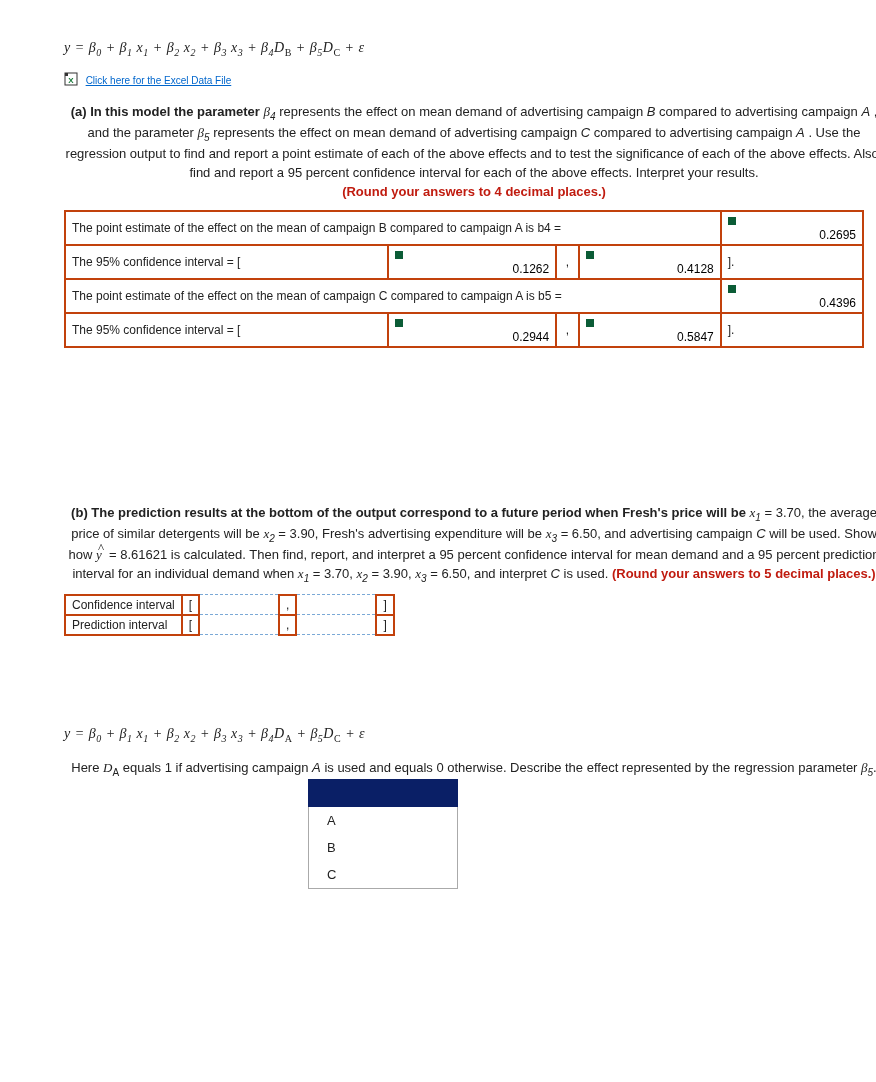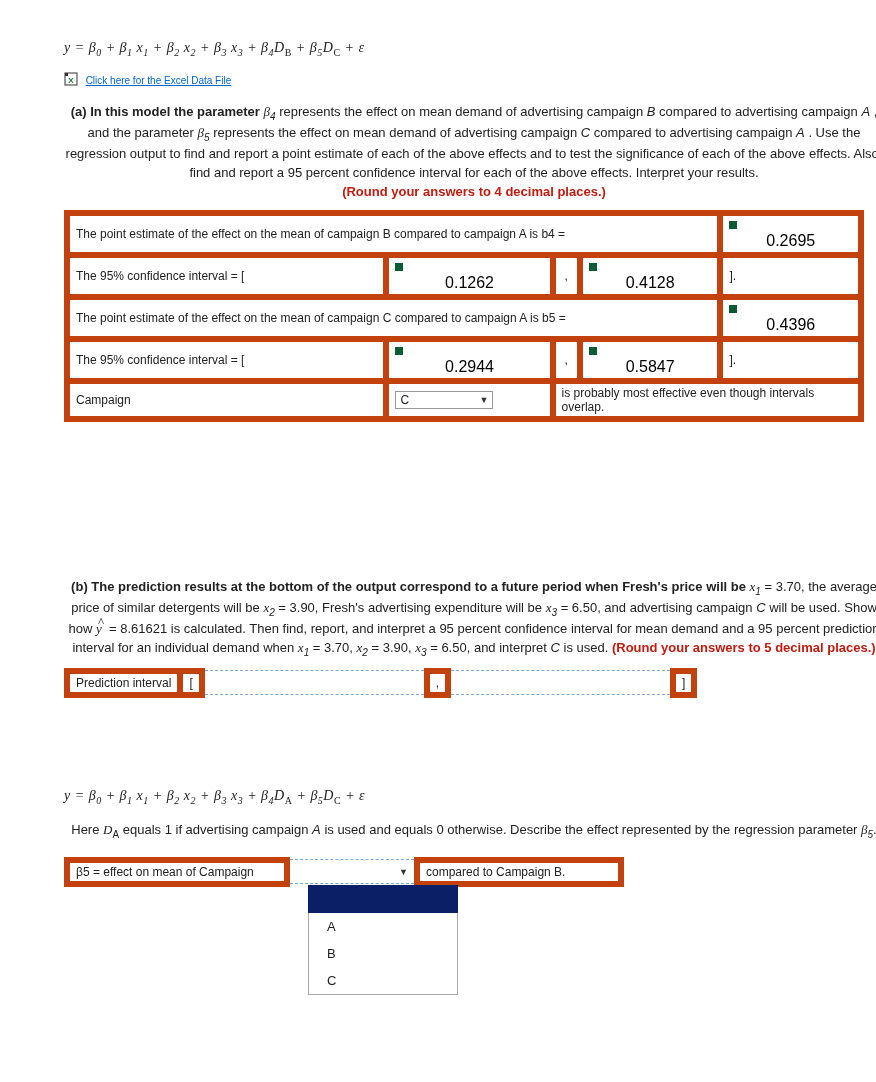--- a/index.html
+++ b/index.html
@@ -7,22 +7,22 @@
   .equation{font-style:italic;font-family:"Times New Roman",Times,serif;font-size:14px;letter-spacing:.5px;margin-bottom:14px;}
   .sub{font-size:10px;vertical-align:sub;font-style:italic;}
   .norm{font-style:normal;}
   a.excel{color:#0066cc;text-decoration:underline;font-size:10px;}
   .excel-icon{display:inline-block;width:14px;height:14px;vertical-align:-2px;margin-right:4px;}
   .block{margin-top:16px;line-height:1.45;text-align:center;}
   .red{color:#c01b0f;font-weight:bold;}
   b{font-weight:bold;}
   i{font-style:italic;}
   table.grid{border-collapse:collapse;margin-top:8px;font-size:12px;}
-  table.grid td{border:6px solid #c2410c;padding:2px 6px;height:20px;box-sizing:border-box;}
-  input.tiny{width:100%;border:none;background:transparent;font-size:16px;text-align:center;padding:0;}
+  table.grid td{border:2px solid #c2410c;padding:2px 6px;height:20px;box-sizing:border-box;}
+  input.tiny{width:100%;border:none;background:transparent;font-size:12px;text-align:right;padding:0;}
   .inpcell{width:110px;}
   .inpcellw{width:130px;}
   .dropbtn{display:flex;align-items:center;justify-content:space-between;width:88px;}
   .dropbtn .tri{font-size:9px;color:#333;}
   .dropsel{border:1px solid #999;font-size:12px;padding:1px 4px;}
   .tblb{margin-top:22px;}
   .hat{position:relative;}
   .hat::before{content:"\005E";position:absolute;left:2px;top:-8px;font-style:normal;font-family:"Times New Roman",Times,serif;}
   .greek{font-family:"Times New Roman",Times,serif;font-style:italic;}
   .ddmenu{position:relative;width:150px;margin-left:244px;margin-top:-2px;}
@@ -96,30 +96,20 @@
       <td colspan="4">The point estimate of the effect on the mean of campaign C compared to campaign A is b5 =</td>
       <td class="inpcell"><span class="flag"></span><input class="tiny" value="0.4396" style=""></td>
     </tr>
     <tr>
       <td>The 95% confidence interval = [</td>
       <td class="inpcellw"><span class="flag"></span><input class="tiny" value="0.2944" style=""></td>
       <td style="text-align:center;">,</td>
       <td class="inpcell"><span class="flag"></span><input class="tiny" value="0.5847" style=""></td>
       <td>].</td>
     </tr>
-    <tr>
-      <td>Campaign</td>
-      <td>
-        <div class="dropbtn dropsel">
-          <span>C</span>
-          <span class="tri">▼</span>
-        </div>
-      </td>
-      <td colspan="3">is probably most effective even though intervals overlap.</td>
-    </tr>
   </tbody>
     </table>
 
   <div class="sep"></div>
 
   <div class="block">
     <b>(b) The prediction results at the bottom of the output correspond to a future period when Fresh's price will be </b>
     <span class="greek">x</span><span class="sub">1</span><span> = 3.70, the average price of similar detergents will be </span>
     <span class="greek">x</span><span class="sub">2</span><span> = 3.90, Fresh's advertising expenditure will be </span>
     <span class="greek">x</span><span class="sub">3</span><span> = 6.50, and advertising campaign </span>
@@ -127,20 +117,28 @@
     <span class="greek hat">y</span>&nbsp;<span> = 8.61621 is calculated. Then find, report, and interpret a 95 percent confidence interval for mean demand and a 95 percent prediction interval for an individual demand when </span>
     <span class="greek">x</span><span class="sub">1</span><span> = 3.70, </span>
     <span class="greek">x</span><span class="sub">2</span><span> = 3.90, </span>
     <span class="greek">x</span><span class="sub">3</span><span> = 6.50, and interpret </span>
     <i>C</i><span> is used. </span>
     <span class="red">(Round your answers to 5 decimal places.)</span>
   </div>
 
   <table class="grid partb-table tblb">
     <tbody>
+    <tr>
+      <td>Confidence interval</td>
+      <td style="width:12px;">[</td>
+      <td class="dashcell" style="width:80px;"><input class="tiny" style=""></td>
+      <td style="width:10px;text-align:center;">,</td>
+      <td class="dashcell" style="width:80px;"><input class="tiny" style=""></td>
+      <td style="width:12px;">]</td>
+    </tr>
     <tr>
       <td>Prediction interval</td>
       <td>[</td>
       <td class="dashcell"><input class="tiny" style=""></td>
       <td style="text-align:center;">,</td>
       <td class="dashcell"><input class="tiny" style=""></td>
       <td>]</td>
     </tr>
   </tbody>
     </table>
@@ -160,34 +158,20 @@
   </div>
 
   <div class="block">
     <span>Here </span>
     <span class="greek">D</span><span class="sub norm">A</span>
     <span> equals 1 if advertising campaign </span><i>A</i>
     <span> is used and equals 0 otherwise. Describe the effect represented by the regression parameter </span>
     <span class="greek">β</span><span class="sub">5</span><span>.</span>
   </div>
 
-  <table class="grid" style="width:560px;margin-top:14px;">
-    <tbody>
-        <tr>
-      <td style="width:220px;">β5 = effect on mean of Campaign</td>
-      <td class="dashcell" style="width:130px;">
-        <div class="dropbtn" style="width:100%;">
-          <span></span>
-              <span class="tri">▼</span>
-        </div>
-      </td>
-      <td>compared to Campaign B.</td>
-    </tr>
-  </tbody>
-    </table>
 
   <div class="ddmenu">
     <div class="ddhead"></div>
     <div class="ddlist">
       <div class="dditem">A</div>
       <div class="dditem">B</div>
       <div class="dditem">C</div>
     </div>
   </div>
 

